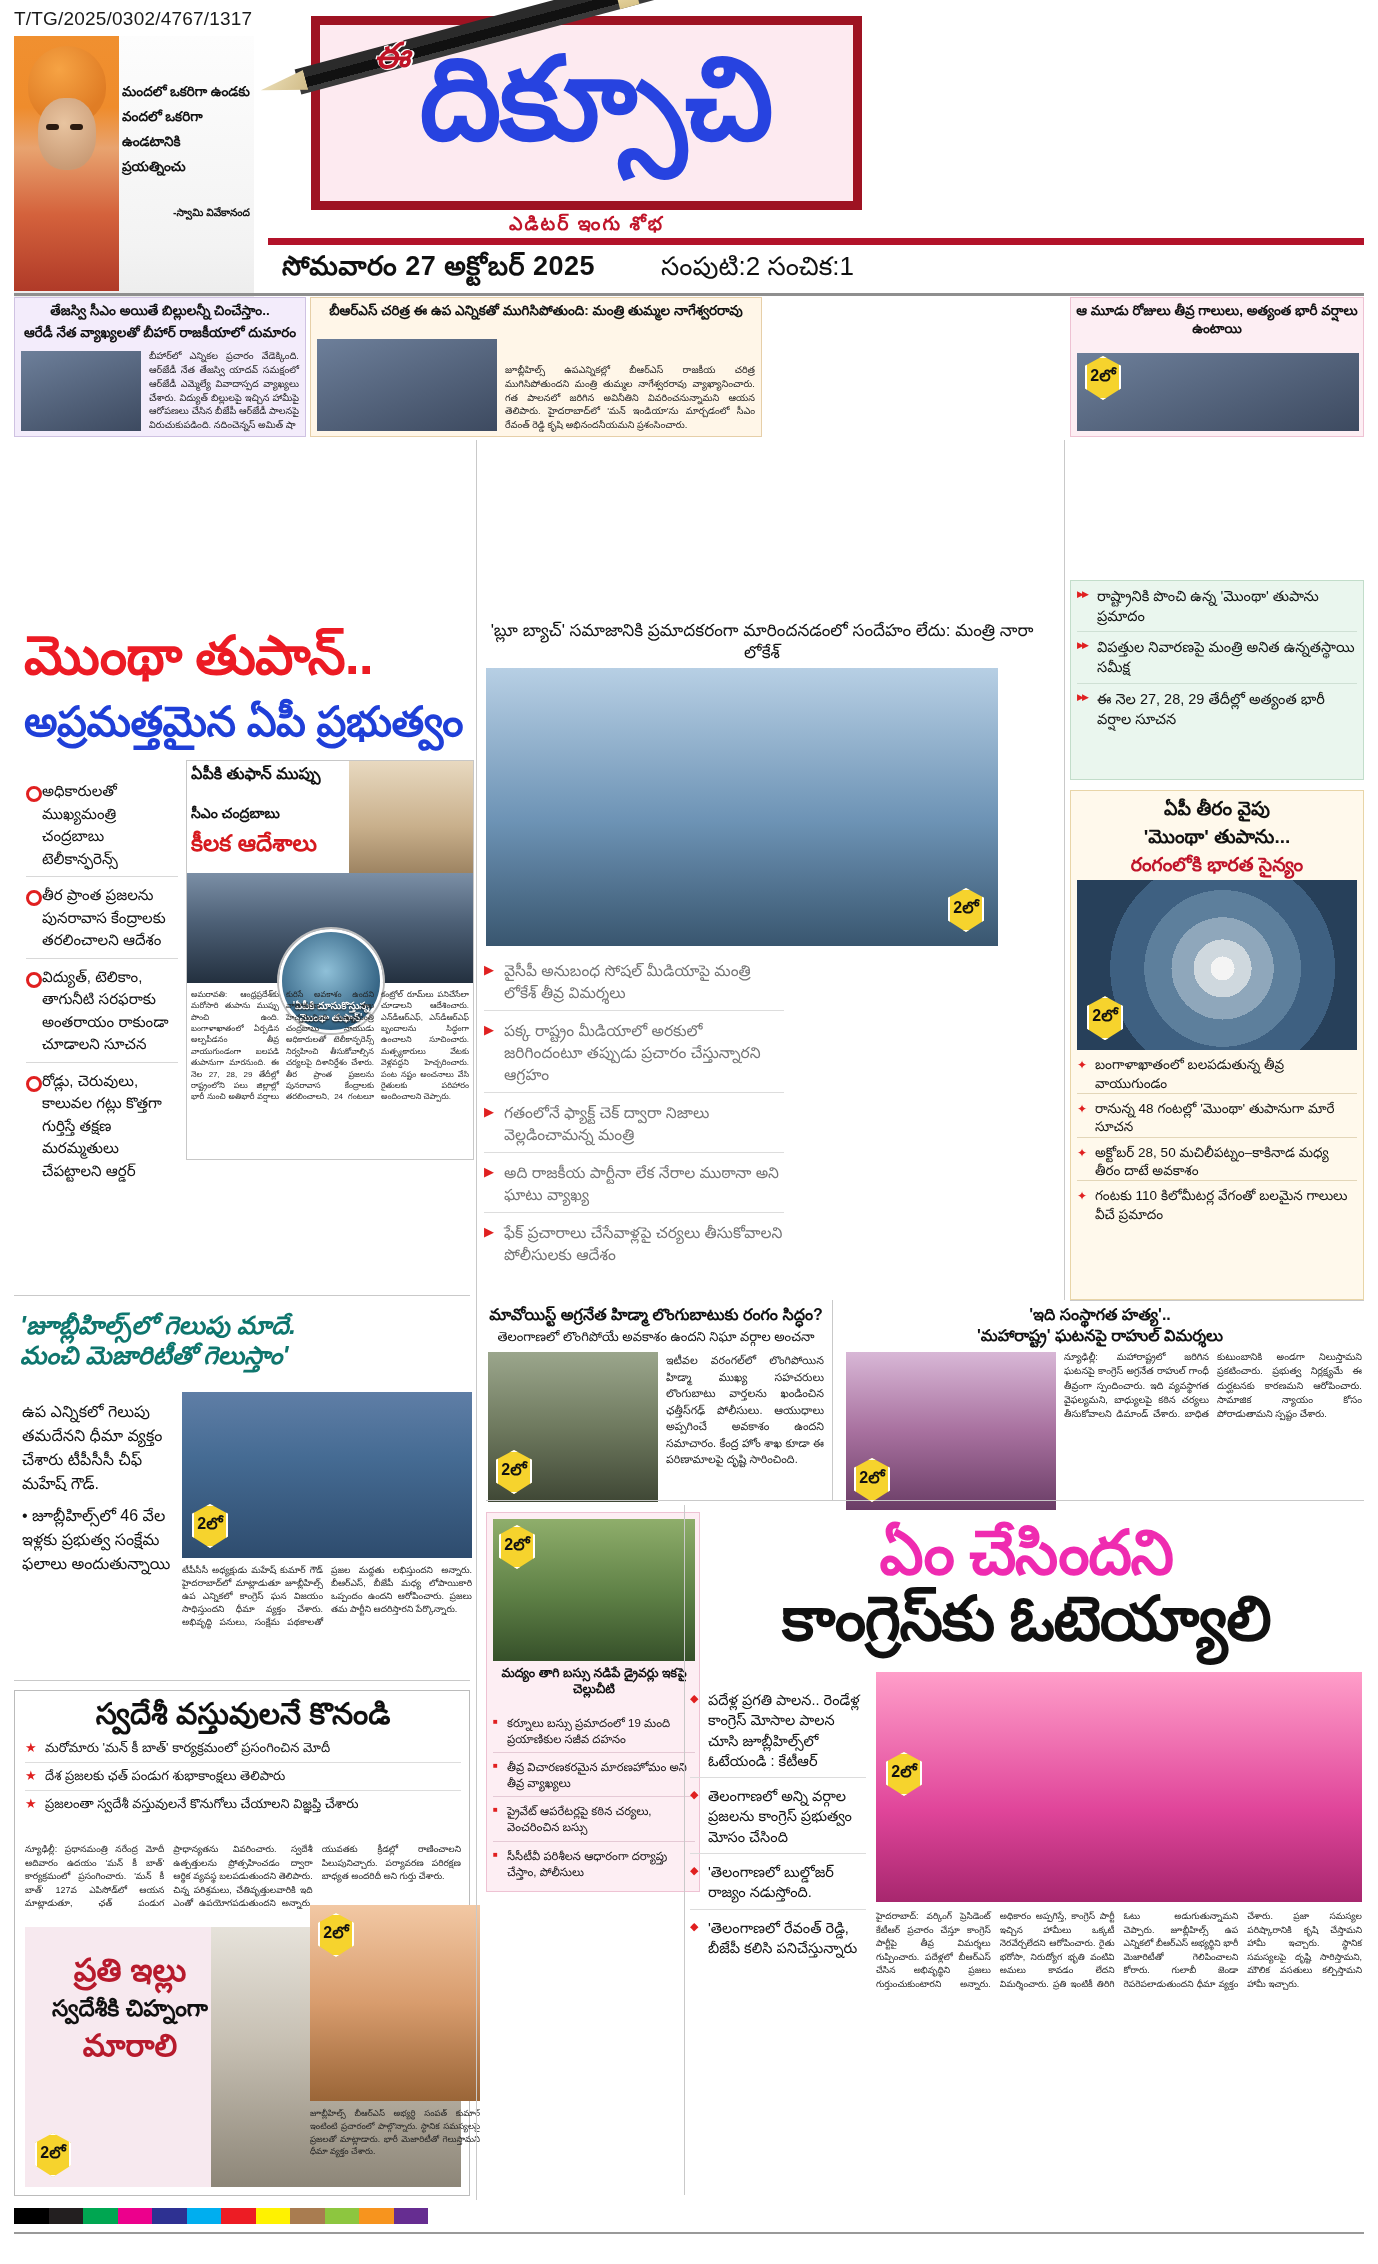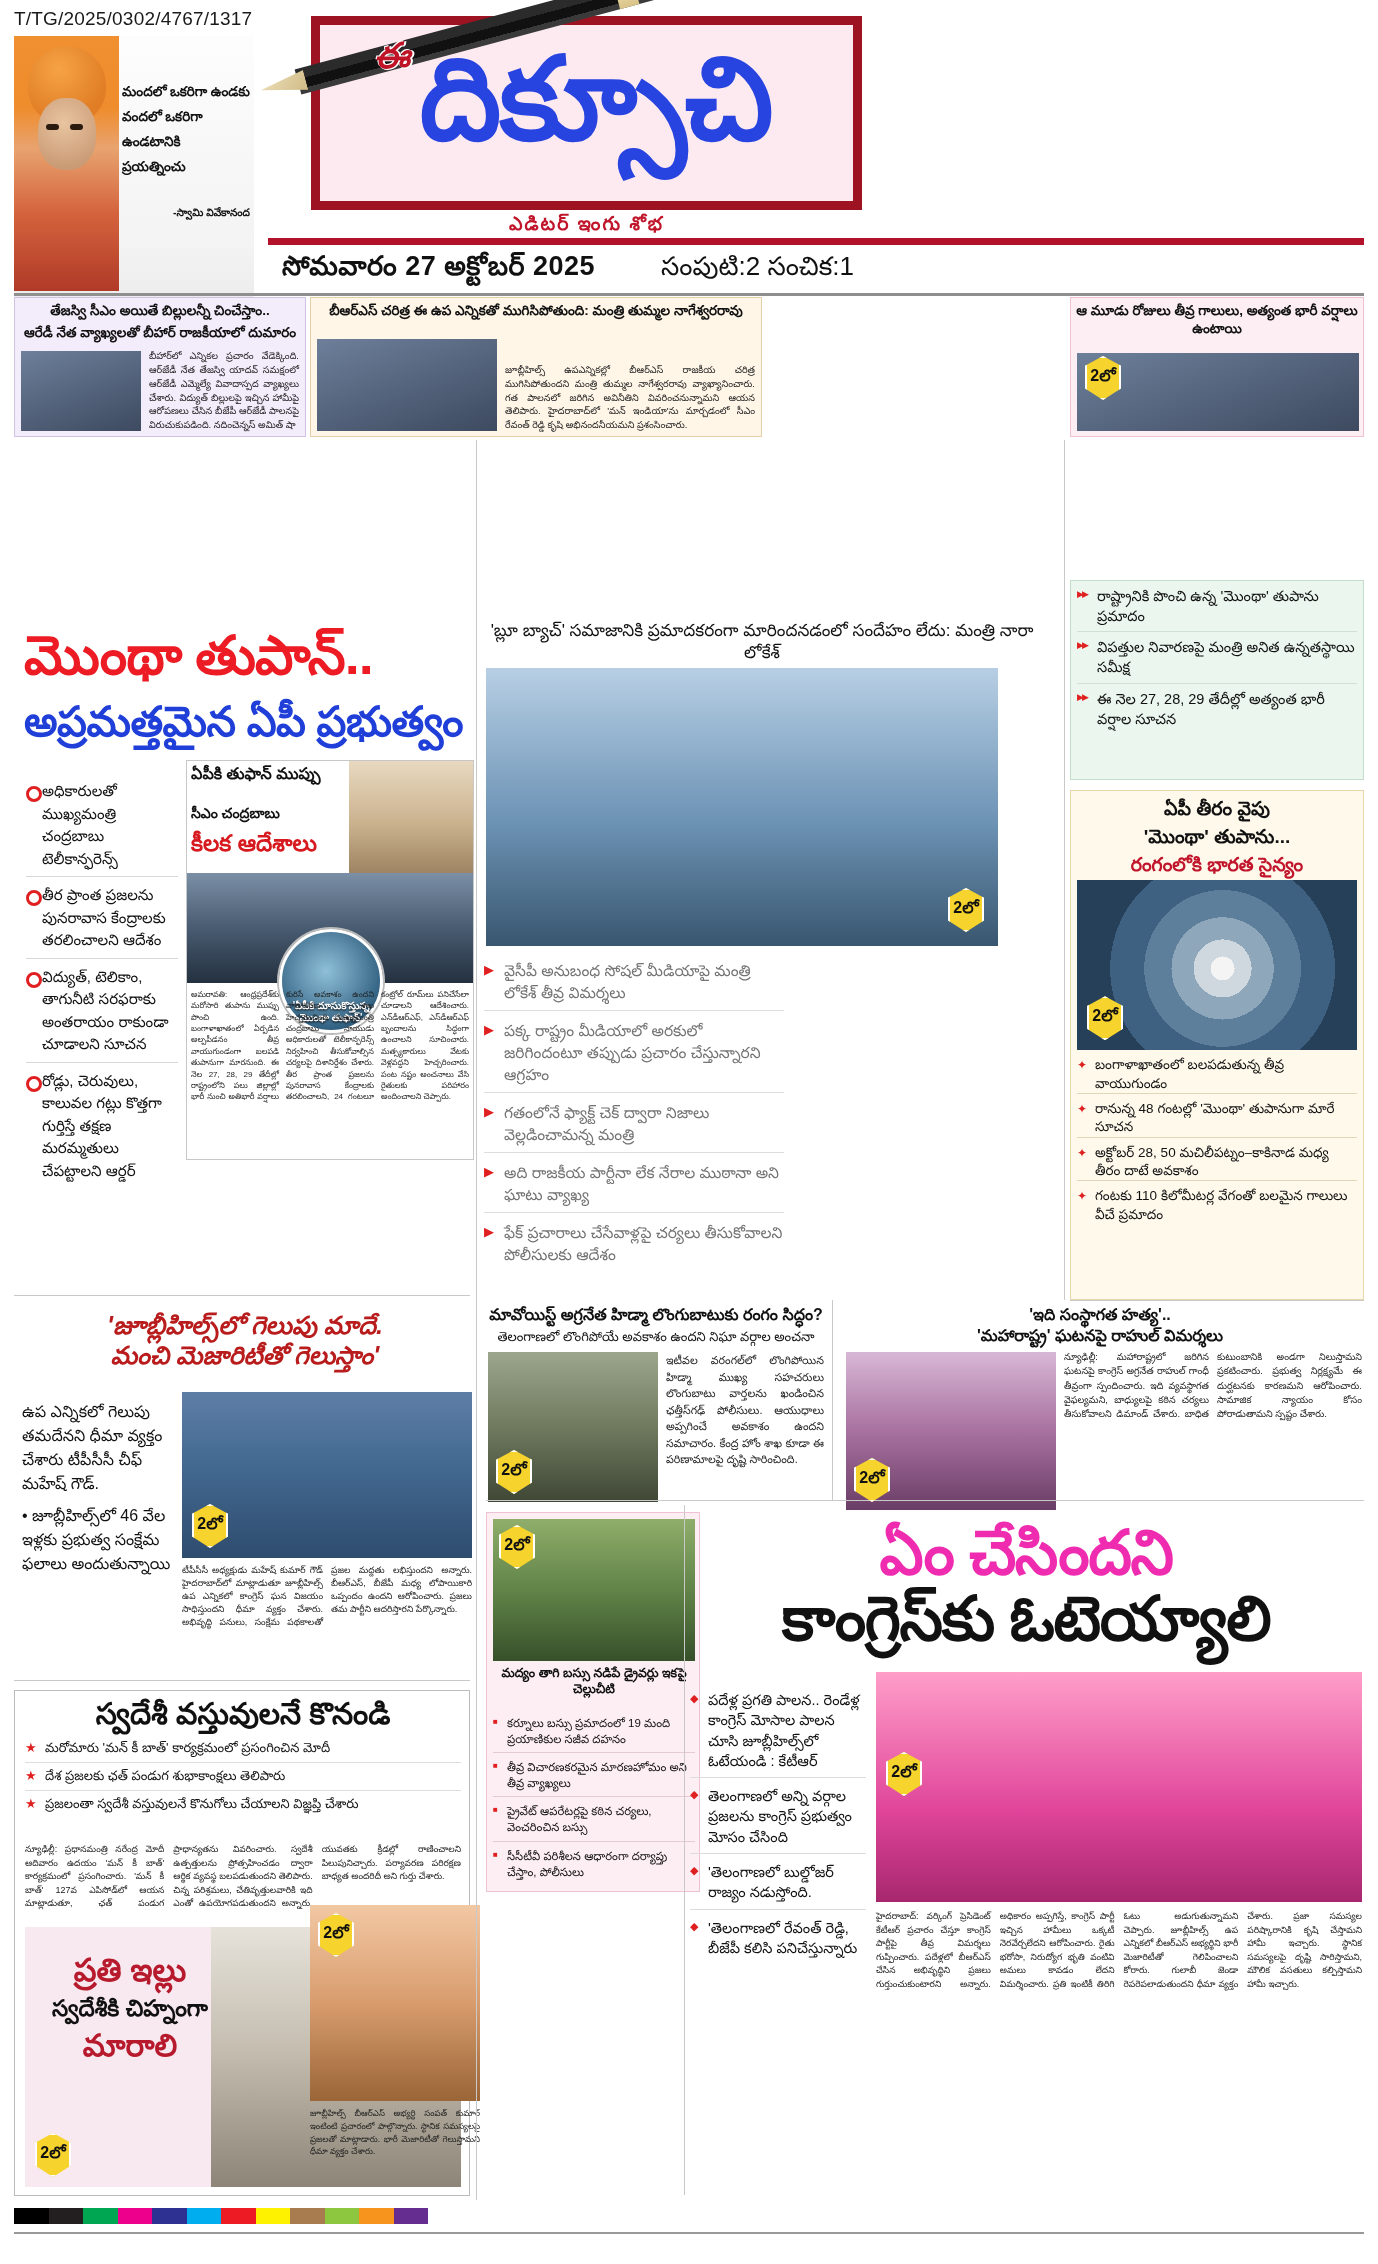--- a/index.html
+++ b/index.html
@@ -250,22 +250,22 @@
     position:relative;
   }
   .rt-list2 li:last-child{border-bottom:none;}
   .rt-list2 li::before {
     content:"\2726"; position:absolute; left:0; top:1px; color:#e02020; font-size:12px;
   }
 
   
   .jub-hd {
     position:absolute; left:20px; top:1310px; width:450px;
-    text-align:center; font-size:25px; font-weight:700; font-style:italic;
-    color:#b91c1c; line-height:1.2;
+    text-align:left; font-size:25px; font-weight:700; font-style:italic;
+    color:#0f766e; line-height:1.2;
   }
   .jub-body {
     position:absolute; left:22px; top:1400px; width:150px;
     font-size:16px; line-height:1.5; color:#111;
   }
   .jub-body .dot::before{content:"\2022  ";}
   .jub-photo { position:absolute; left:182px; top:1392px; width:290px; height:166px; }
   .jub-caption {
     position:absolute; left:182px; top:1564px; width:290px;
     font-size:9px; line-height:1.45; color:#222; text-align:justify;

